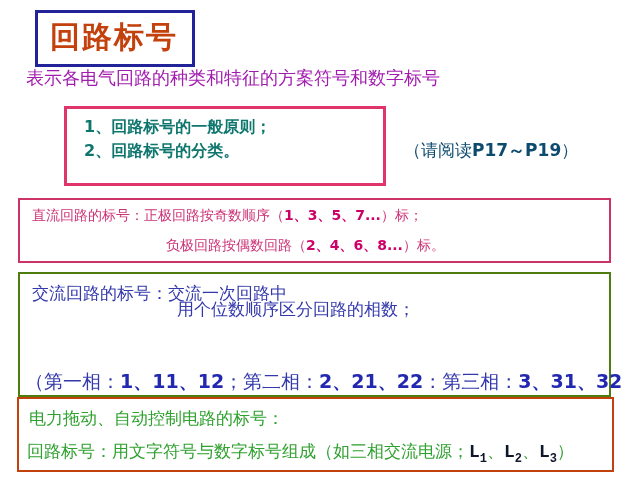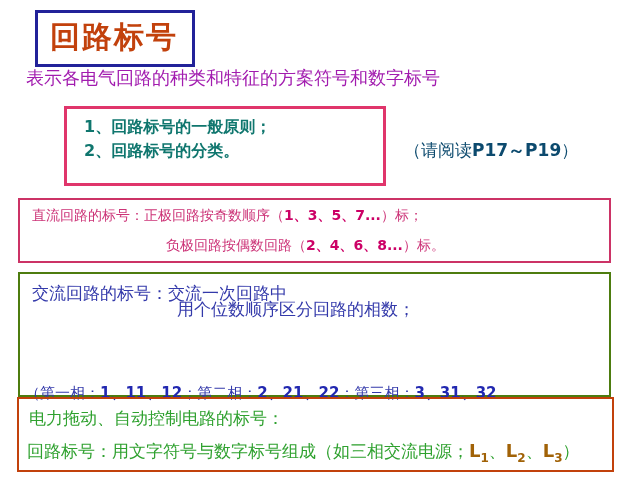--- a/index.html
+++ b/index.html
@@ -62,33 +62,33 @@
   
   .ac-box {
     position: absolute; left: 18px; top: 272px;
     width: 589px; height: 121px;
     border: 2px solid #4d7c0f;
     color: #3339aa; font-size: 17px;
   }
   .ac-line1 { position: absolute; left: 12px;  top: 8px;  white-space: nowrap; }
   .ac-line2 { position: absolute; left: 157px; top: 24px; white-space: nowrap; }
   .ac-line3 { position: absolute; left: 142px; top: 68px; white-space: nowrap; }
-  .ac-line4 { position: absolute; left: 5px;   top: 110px; font-size: 15px; white-space: nowrap; }
+  .ac-line4 { position: absolute; left: 5px;   top: 95px; font-size: 19px; white-space: nowrap; }
   .ac-num { font-weight: bold; color: #2228b0; }
 
   
   .power-box {
     position: absolute; left: 17px; top: 397px;
     width: 593px; height: 71px;
     border: 2px solid #c2410c;
     color: #2fa12f; font-size: 17px;
   }
   .pw-line1 { position: absolute; left: 10px; top: 8px;  white-space: nowrap; }
   .pw-line2 { position: absolute; left: 8px;  top: 41px; white-space: nowrap; }
-  .l-sym { font-weight: bold; color: #a16207; font-size: 18px; }
+  .l-sym { font-weight: bold; color: #0f172a; font-size: 18px; font-family: Liberation Mono, monospace; }
   .l-sym sub { font-size: 12px; line-height: 0; }
 </style>
 </head>
 <body>
 
 <div class="slide">
 
   <div class="title-box">
     <span class="title-text">回路标号</span>
   </div>

